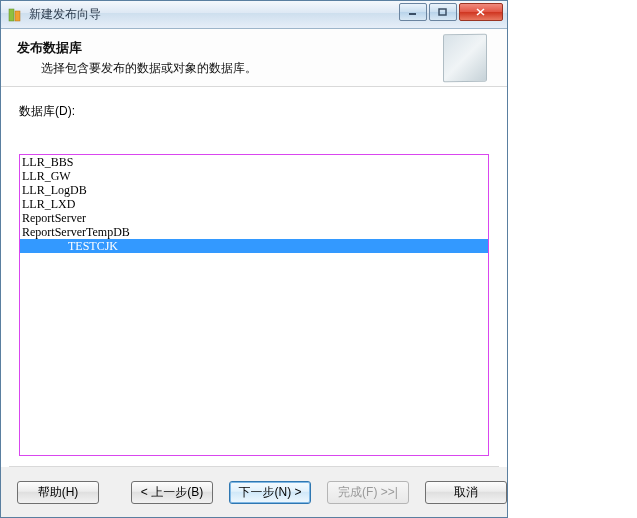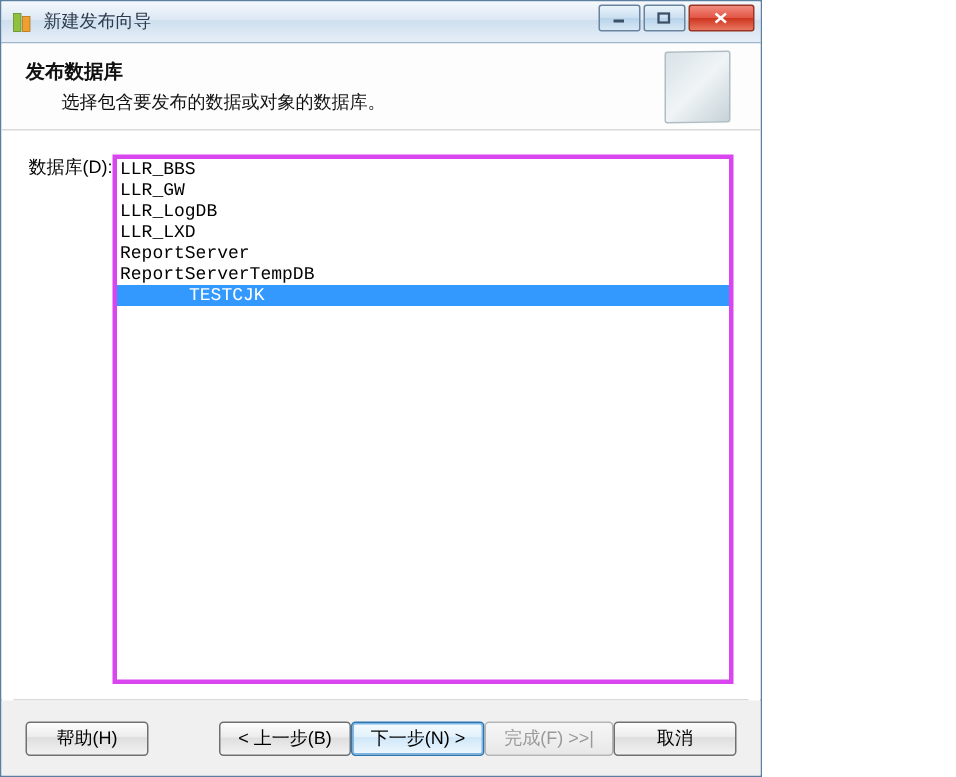--- a/index.html
+++ b/index.html
@@ -92,34 +92,36 @@
       transform: skewY(-1deg);
       margin-right: 6px;
     }
     
     .content {
       flex: 1;
       padding: 16px 18px 10px 18px;
       background: #fff;
       overflow: hidden;
       display: flex;
+      flex-direction: column;
     }
     .label-row {
       font-size: 12px;
       color: #000;
       margin-bottom: 6px;
     }
     .listbox {
       flex: 1;
-      border: 3px solid #d946ef;
+      border: 1px solid #d946ef;
       background: #fff;
       overflow: auto;
-      font-family: Liberation Mono, monospace;
+      font-family: Liberation Serif, serif;
       font-size: 12px;
       line-height: 14px;
+      margin-top: 28px;
     }
     .listbox .item {
       padding: 0 2px;
       white-space: nowrap;
       cursor: default;
     }
     .listbox .item.selected {
       background: #3399ff;
       color: #fff;
       padding-left: 48px;
@@ -129,21 +131,21 @@
       height: 1px;
       background: #d9d9d9;
       margin: 0 8px;
     }
     
     .footer {
       height: 50px;
       display: flex;
       align-items: center;
       padding: 0 16px;
-      gap: 0;
+      gap: 16px;
       background: #f0f0f0;
     }
     .btn {
       height: 23px;
       min-width: 82px;
       padding: 0 12px;
       border: 1px solid #707070;
       border-radius: 3px;
       background: linear-gradient(to bottom, #fdfdfd 0%, #ececec 45%, #dedede 46%, #f2f2f2 100%);
       font-size: 12px;

